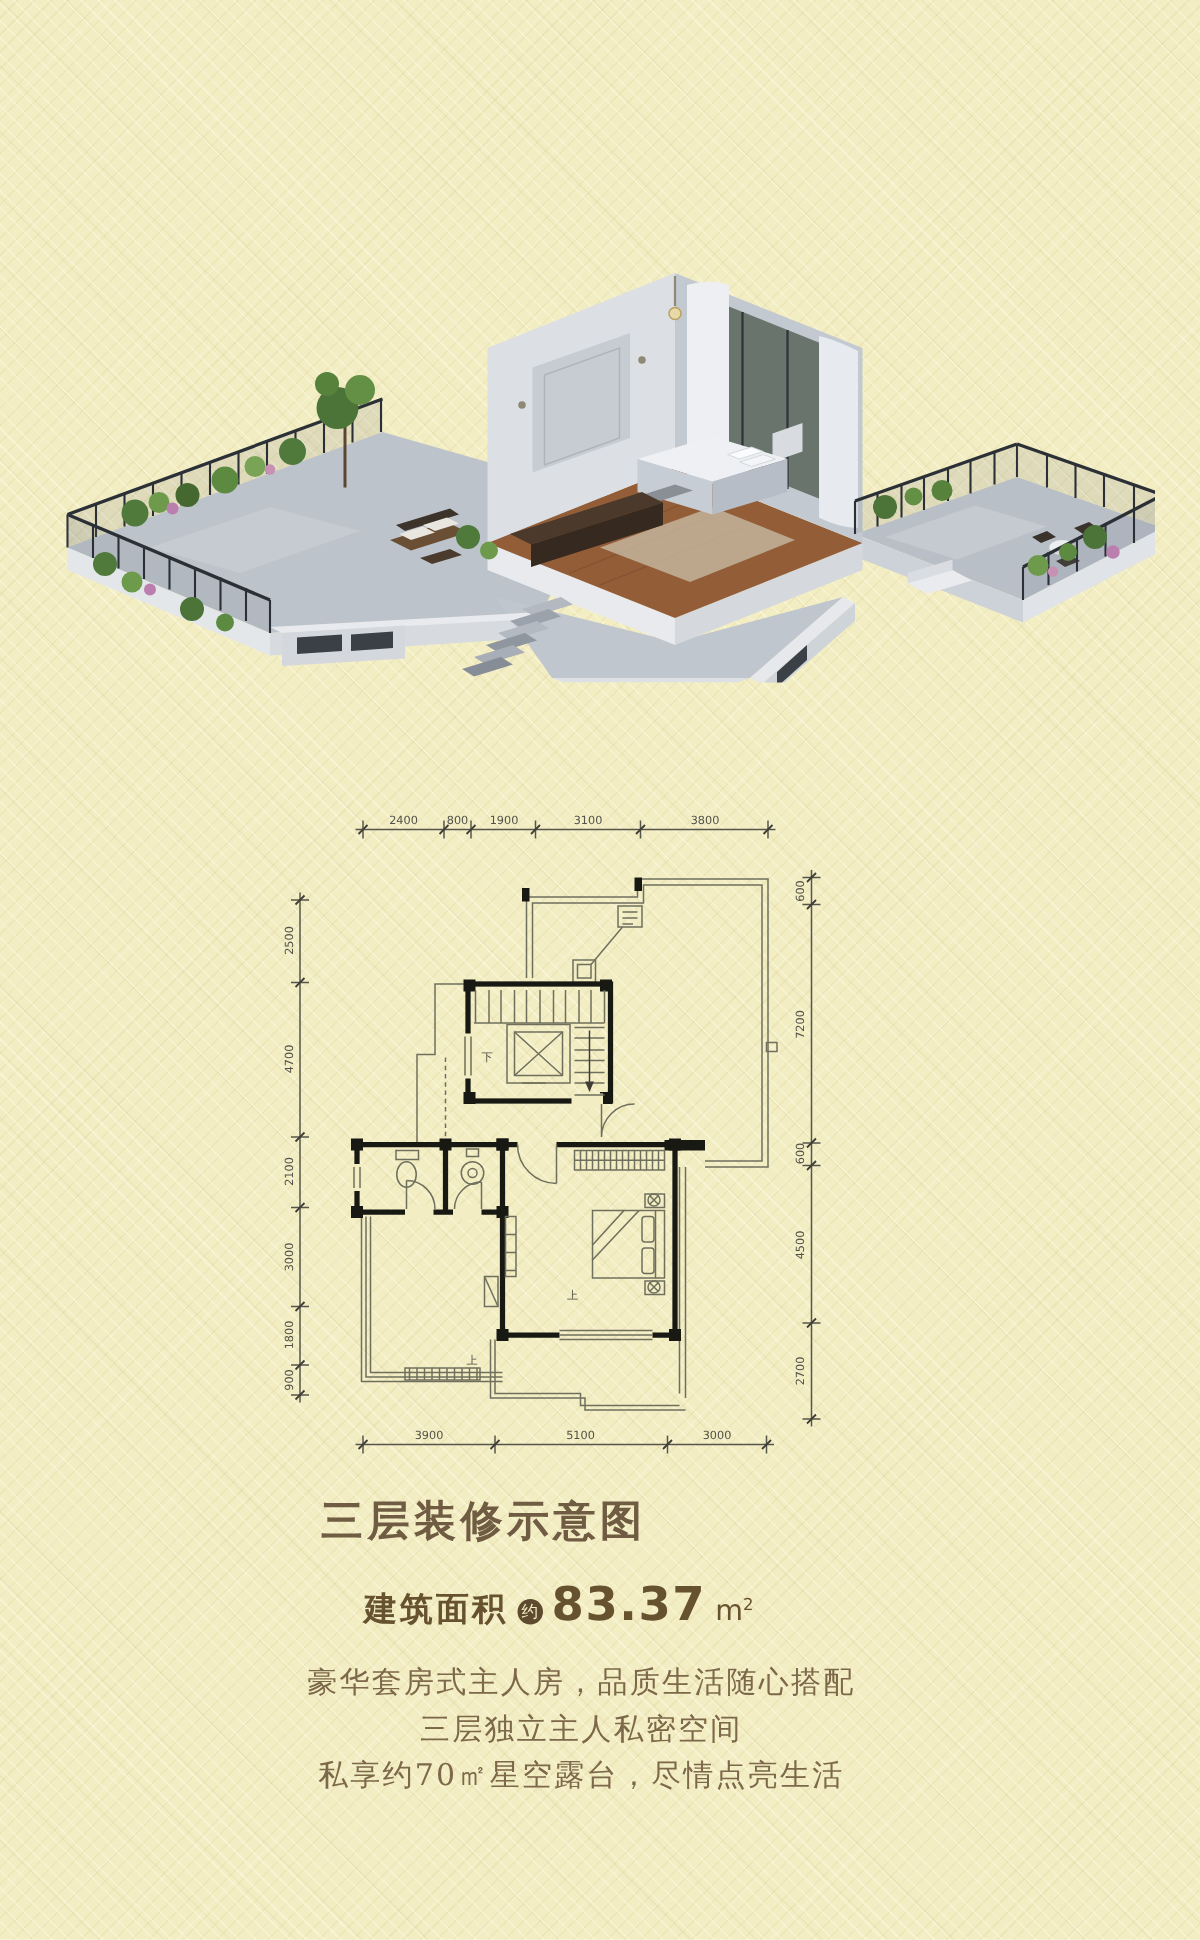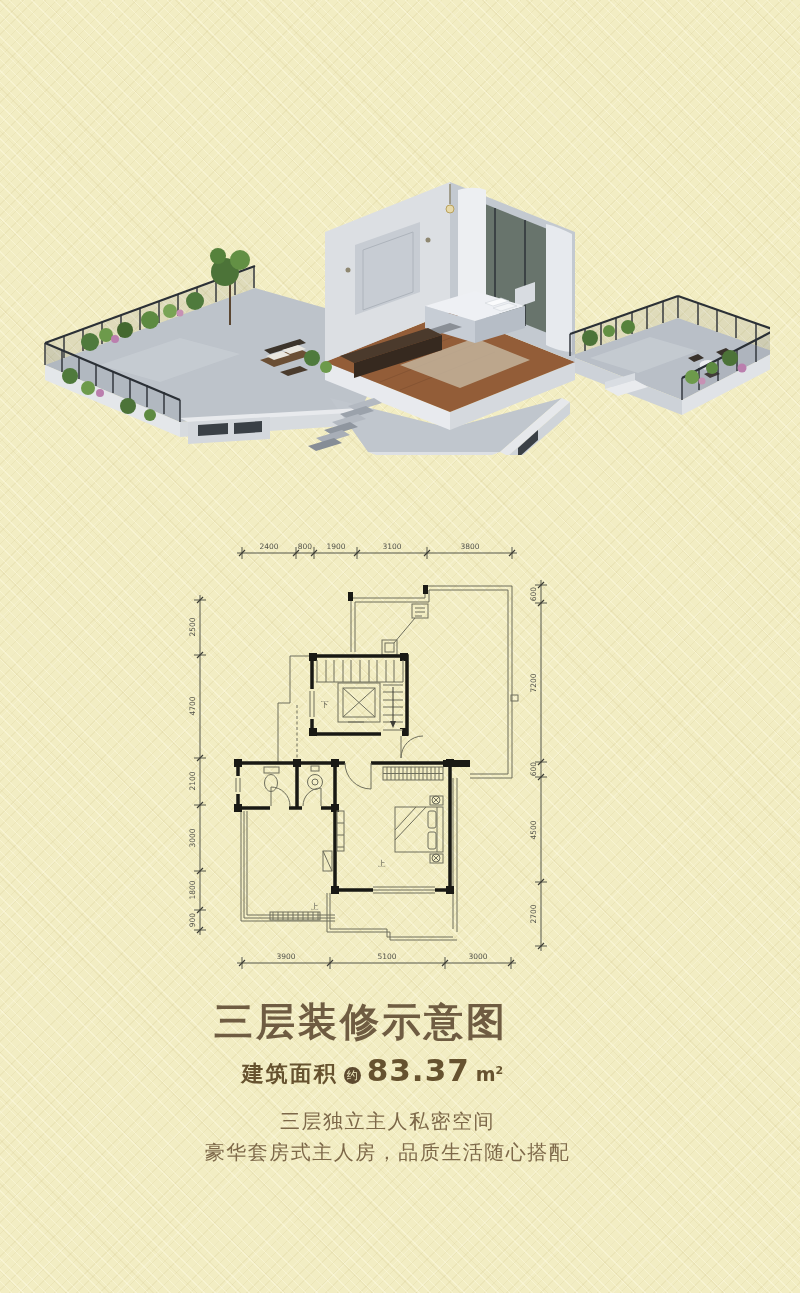--- a/index.html
+++ b/index.html
@@ -10,29 +10,29 @@
       repeating-linear-gradient(45deg, rgba(255,252,228,.45) 0 1px, transparent 1px 8px),
       repeating-linear-gradient(135deg, rgba(196,182,118,.14) 0 1px, transparent 1px 8px),
       repeating-linear-gradient(45deg, transparent 0 15px, rgba(210,197,140,.18) 15px 16px, transparent 16px 31px),
       repeating-linear-gradient(135deg, transparent 0 17px, rgba(250,246,220,.35) 17px 18px, transparent 18px 35px);
     font-family:"DejaVu Sans","Liberation Sans",sans-serif;
     color:#6f5c42;
   }
   svg text{font-family:"DejaVu Sans","Liberation Sans",sans-serif;}
   .render3d{position:absolute;left:30px;top:160px;}
   .floorplan{position:absolute;left:185px;top:535px;}
-  .title-block{position:absolute;left:214px;top:995px;font-size:39px;font-weight:bold;
+  .title-block{position:absolute;left:214px;top:995px;font-size:28px;font-weight:bold;
     letter-spacing:3px;color:#6f5c42;font-family:"DejaVu Serif","Liberation Serif",serif;text-align:right;}
   .area-line{position:absolute;left:0;top:1036px;width:745px;text-align:center;color:#66522f;}
   .area-inner{display:inline-flex;align-items:baseline;gap:6px;justify-content:flex-end;}
   .area-label{font-size:22px;font-weight:bold;font-family:"DejaVu Serif","Liberation Serif",serif;letter-spacing:2px;}
   .area-badge{display:inline-block;width:17px;height:17px;line-height:17px;border-radius:50%;
     background:#5d4a2f;color:#f2edc3;font-size:11px;text-align:center;position:relative;top:-2px;letter-spacing:0;}
   .area-value{font-size:31px;font-weight:bold;letter-spacing:1px;}
-  .area-unit{font-size:19px;font-weight:bold;margin-top:27px;}
+  .area-unit{font-size:19px;font-weight:normal;margin-top:27px;}
   .area-unit sup{font-size:11px;}
   .desc-block{position:absolute;left:0;top:1106px;width:775px;text-align:center;
     font-family:"DejaVu Serif","Liberation Serif",serif;
     font-size:20px;line-height:31px;color:#7d6849;letter-spacing:1.5px;}
   .dim{font-size:7.5px;fill:#52524a;}
   .plan-thin{stroke:#6f6f5d;stroke-width:1;fill:none;}
   .plan-wall{stroke:#191914;stroke-width:3.5;fill:none;}
   .plan-mid{stroke:#55564b;stroke-width:1;fill:none;}
 </style>
 </head>
@@ -329,17 +329,18 @@
   <div class="area-line">
     <span class="area-inner">
       <span class="area-label">建筑面积</span>
       <span class="area-badge">约</span>
       <span class="area-value">83.37</span>
       <span class="area-unit"><span>m</span><sup>2</sup></span>
     </span>
   </div>
 
   <div class="desc-block">
+    <div>豪华套房式主人房，品质生活随心搭配</div>
     <div>三层独立主人私密空间</div>
-    <div>豪华套房式主人房，品质生活随心搭配</div>
+    <div>私享约70㎡星空露台，尽情点亮生活</div>
   </div>
 
 </div>
 
 </body></html>

